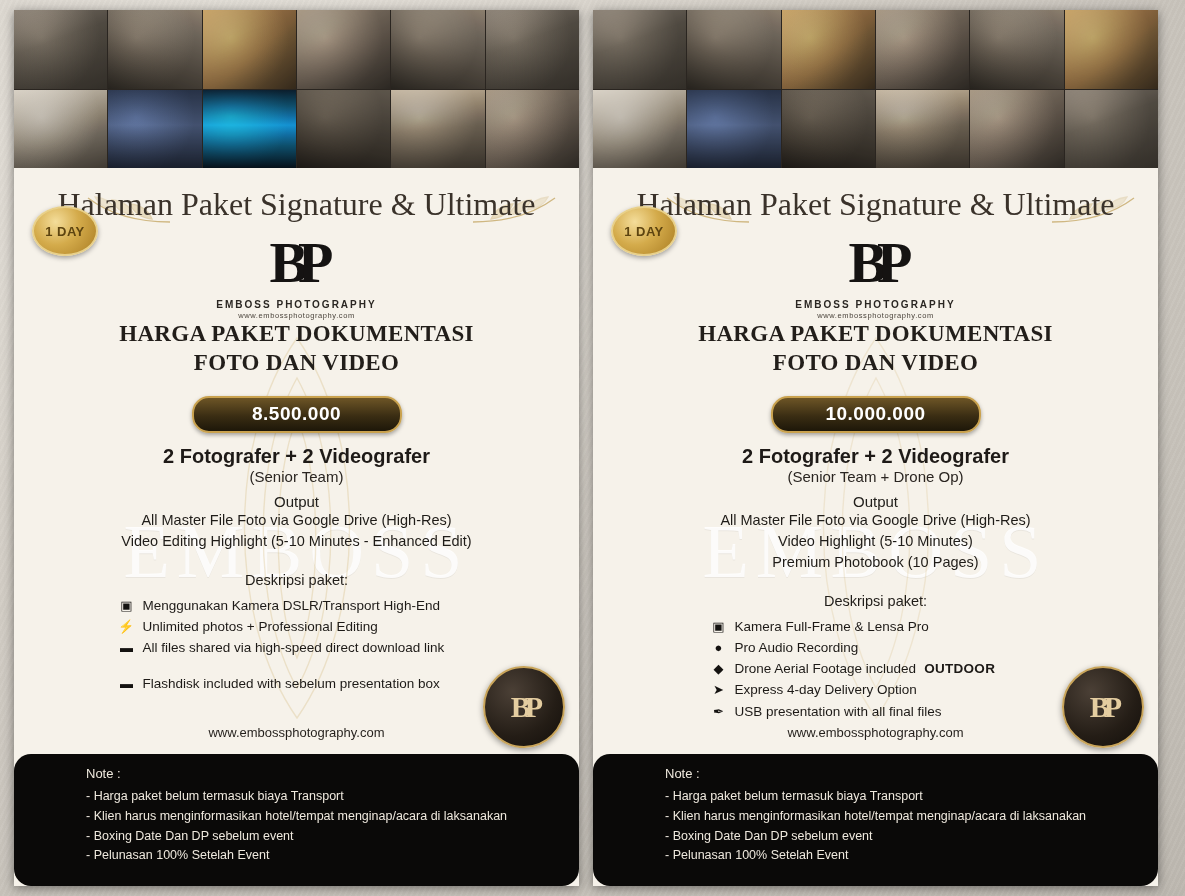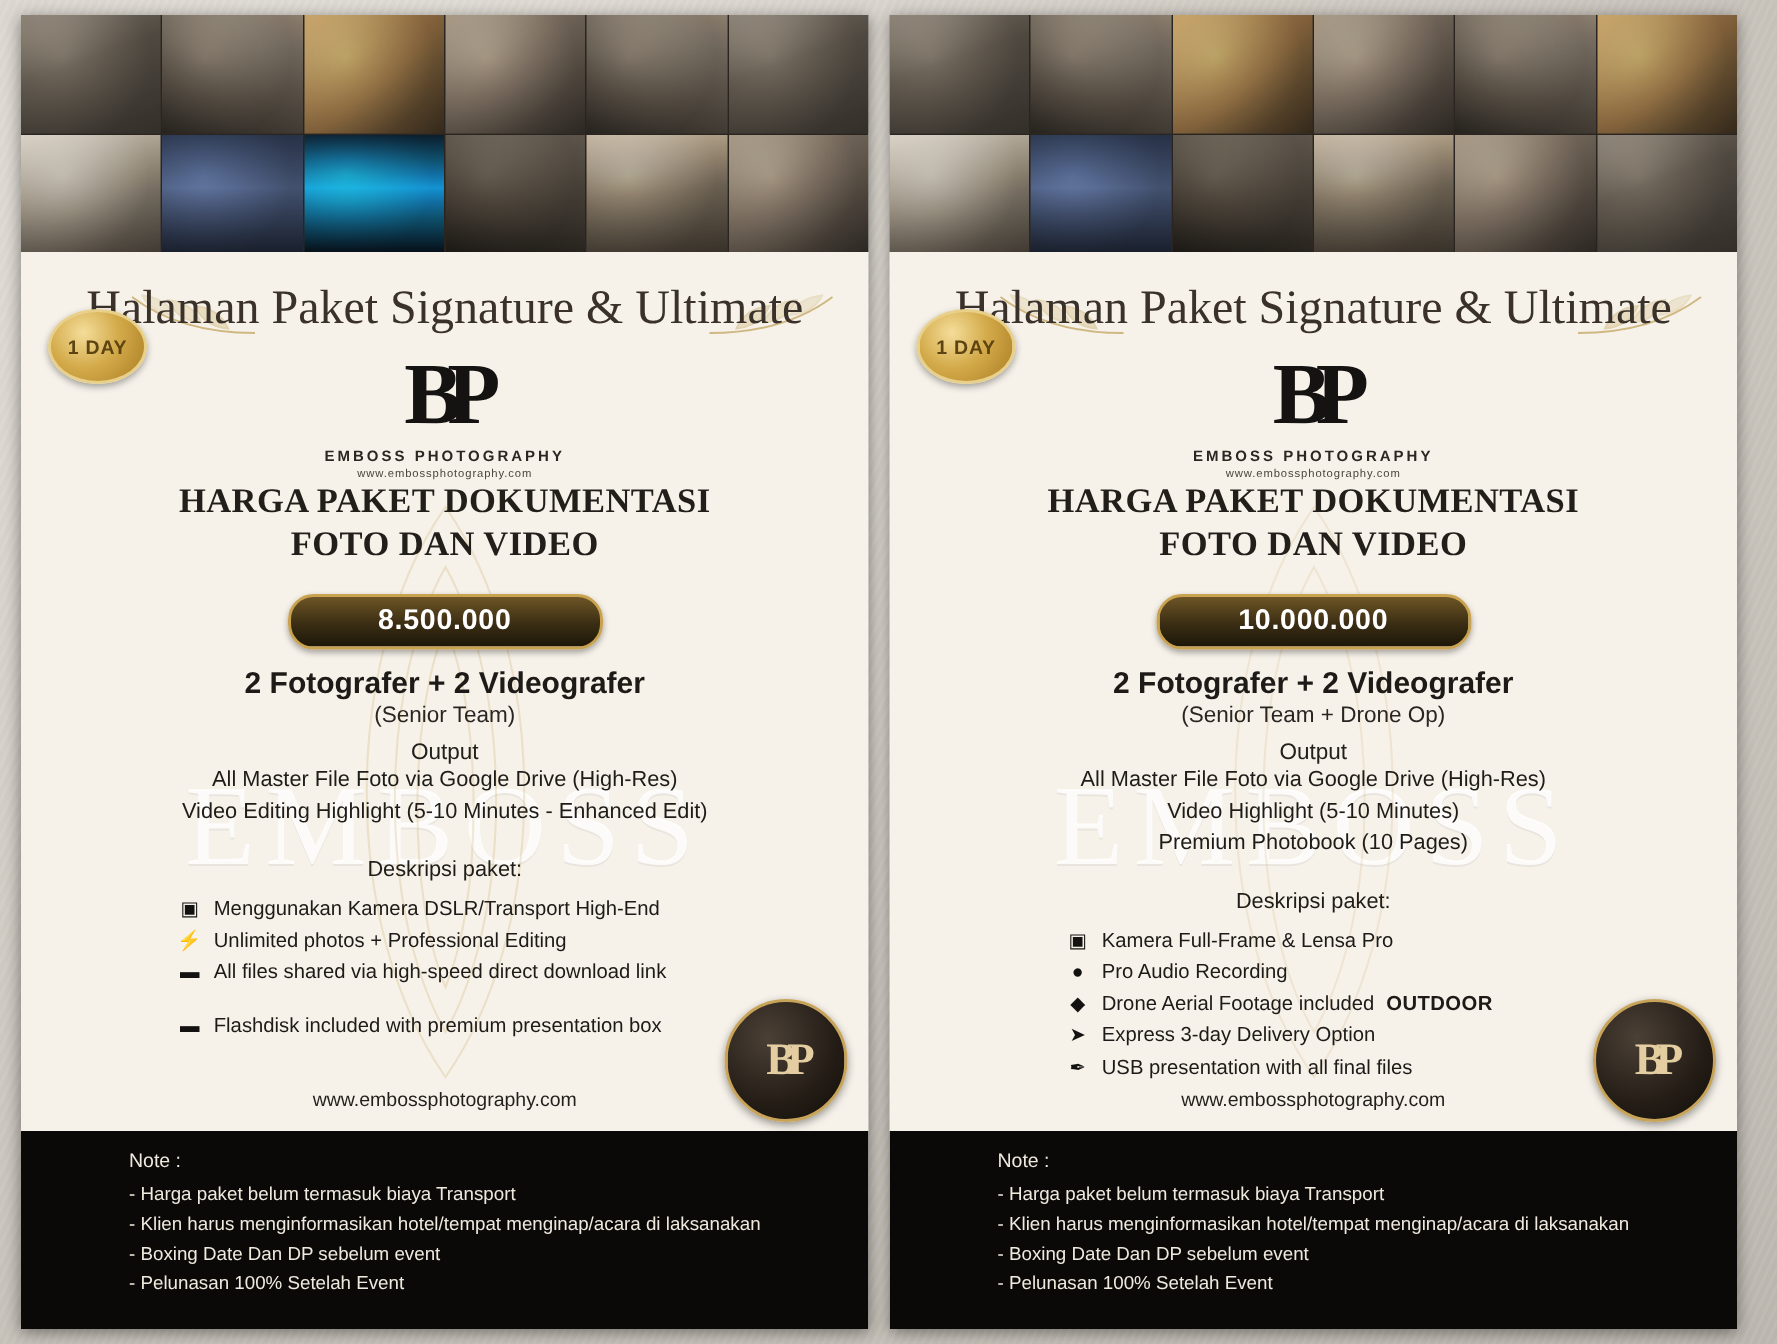--- a/index.html
+++ b/index.html
@@ -320,20 +320,21 @@
 
   
   .note {
     flex: none;
     height: 132px;
     background: #0a0908;
     color: #efe9de;
     padding: 12px 0 0 72px;
     box-sizing: border-box;
     position: relative;
+    border-radius: 17px;
   }
   .note-title {
     font-size: 13px;
     margin-bottom: 6px;
   }
   .note-line {
     font-size: 12.5px;
     line-height: 1.58;
   }
 </style>
@@ -438,21 +439,21 @@
         <div class="feature">
           <span class="fi">⚡</span>
           <span>Unlimited photos + Professional Editing</span>
         </div>
         <div class="feature">
           <span class="fi">▬</span>
           <span>All files shared via high-speed direct download link</span>
         </div>
         <div class="feature spaced">
           <span class="fi">▬</span>
-          <span>Flashdisk included with premium presentation box</span>
+          <span>Flashdisk included with sebelum presentation box</span>
         </div>
       </div>
 
       <div class="site">www.embossphotography.com</div>
       <div class="seal">
         <span>BP</span>
       </div>
     </div>
 
     <div class="note">
@@ -559,21 +560,21 @@
           <span class="fi">●</span>
           <span>Pro Audio Recording</span>
         </div>
         <div class="feature">
           <span class="fi">◆</span>
           <span>Drone Aerial Footage included</span>
           <span class="outdoor">OUTDOOR</span>
         </div>
         <div class="feature">
           <span class="fi">➤</span>
-          <span>Express 3-day Delivery Option</span>
+          <span>Express 4-day Delivery Option</span>
         </div>
         <div class="feature">
           <span class="fi">✒</span>
           <span>USB presentation with all final files</span>
         </div>
       </div>
 
       <div class="site">www.embossphotography.com</div>
       <div class="seal">
         <span>BP</span>

